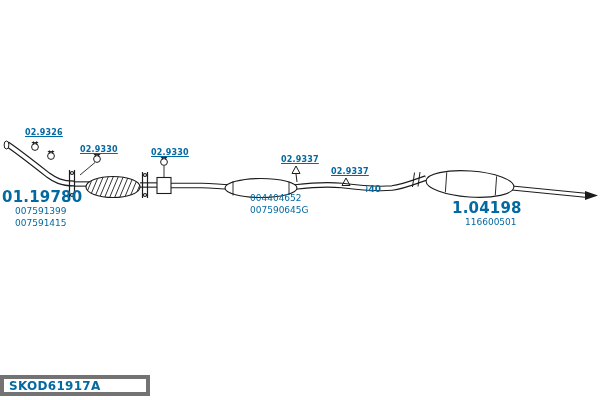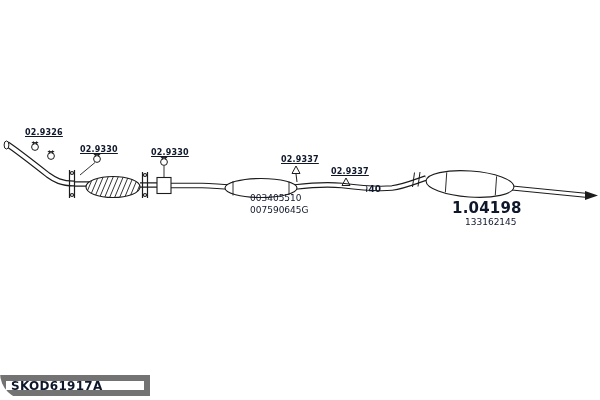--- a/index.html
+++ b/index.html
@@ -1,31 +1,31 @@
 <!DOCTYPE html>
 <html><head>
 <meta charset="utf-8">
 <style>
   html,body{margin:0;padding:0;background:#ffffff;}
   #stage{
     position:relative;width:600px;height:400px;background:#ffffff;overflow:hidden;
-    font-family:"DejaVu Sans","Liberation Sans",sans-serif;color:#0f172a;border-radius:27px;
+    font-family:"DejaVu Sans","Liberation Sans",sans-serif;color:#0369a1;
   }
   #drawing{position:absolute;left:0;top:0;}
   .clamp-label{
     position:absolute;font-size:8px;font-weight:bold;text-decoration:underline;
     white-space:nowrap;letter-spacing:0.2px;
   }
   .part{position:absolute;white-space:nowrap;}
   .part .num{font-size:15px;font-weight:bold;line-height:17px;letter-spacing:0.2px;}
   .part .sub{font-size:9px;line-height:11.5px;padding-left:13px;}
   .dia-label{position:absolute;font-size:9px;font-weight:bold;white-space:nowrap;}
   .footer-cell{
     position:absolute;left:0px;top:375px;width:150px;height:21px;
-    border:6px solid #737373;box-sizing:border-box;background:#ffffff;
+    border:4px solid #737373;box-sizing:border-box;background:#ffffff;
     display:flex;align-items:center;padding-left:5px;
     font-size:12px;font-weight:bold;letter-spacing:0.3px;
   }
 </style>
 </head>
 <body>
 
 <div id="stage">
 
   <svg id="drawing" width="600" height="400" viewBox="0 0 600 400">
@@ -126,29 +126,34 @@
   </svg>
 
   <div class="clamp-label" style="left:25px;top:128px">02.9326</div>
   <div class="clamp-label" style="left:80px;top:145px">02.9330</div>
   <div class="clamp-label" style="left:151px;top:148px">02.9330</div>
   <div class="clamp-label" style="left:281px;top:155px">02.9337</div>
   <div class="clamp-label" style="left:331px;top:167px">02.9337</div>
 
   <div class="dia-label" style="left:365px;top:184px">≀40</div>
 
+  <div class="part" style="left:2px;top:189px">
+    <div class="num">01.19780</div>
+    <div class="sub">007591399</div>
+    <div class="sub">007591415</div>
+  </div>
 
 
   <div class="part" style="left:237px;top:193px">
-    <div class="sub">003405510</div>
+    <div class="sub">004404652</div>
     <div class="sub">007590645G</div>
   </div>
 
   <div class="part" style="left:452px;top:200px">
     <div class="num">1.04198</div>
-    <div class="sub">133162145</div>
+    <div class="sub">116600501</div>
   </div>
 
   <div class="footer-cell">
     <span>SKOD61917A</span>
   </div>
 
 </div>
 
 </body></html>

